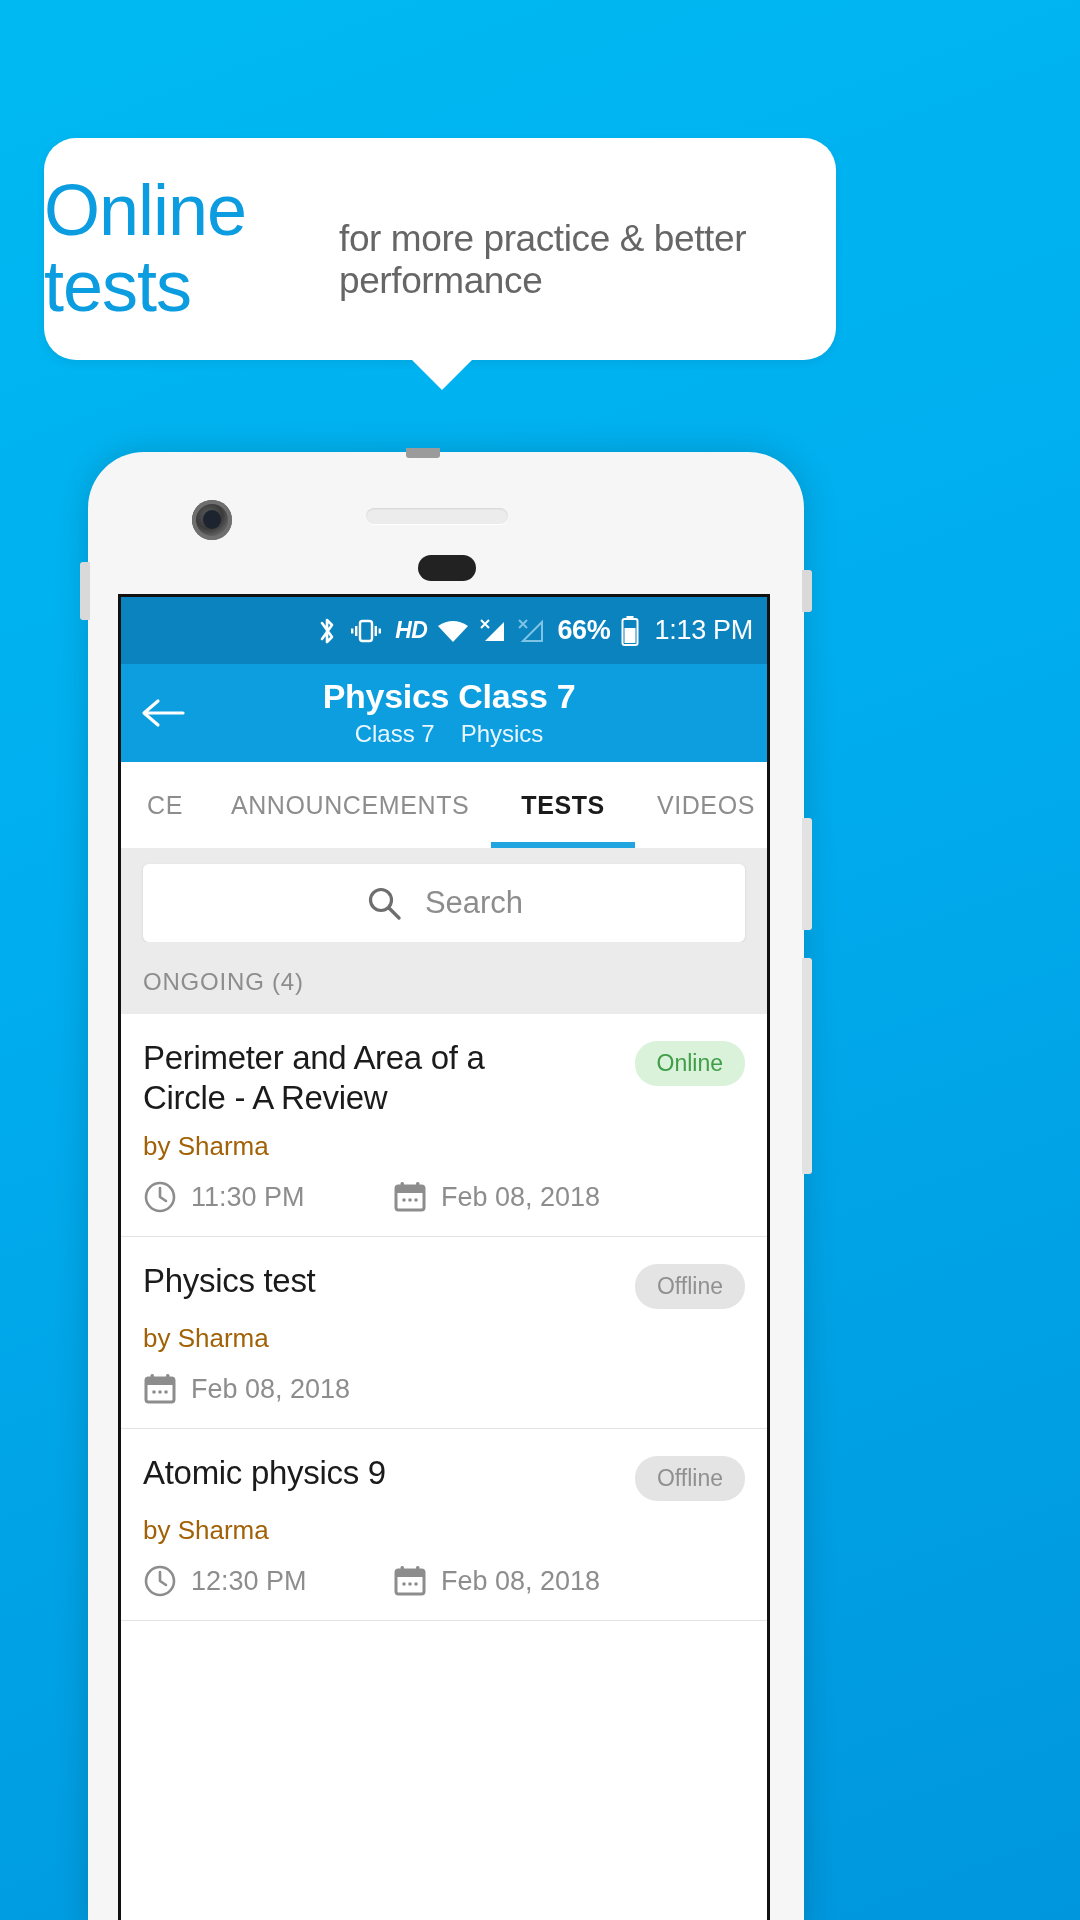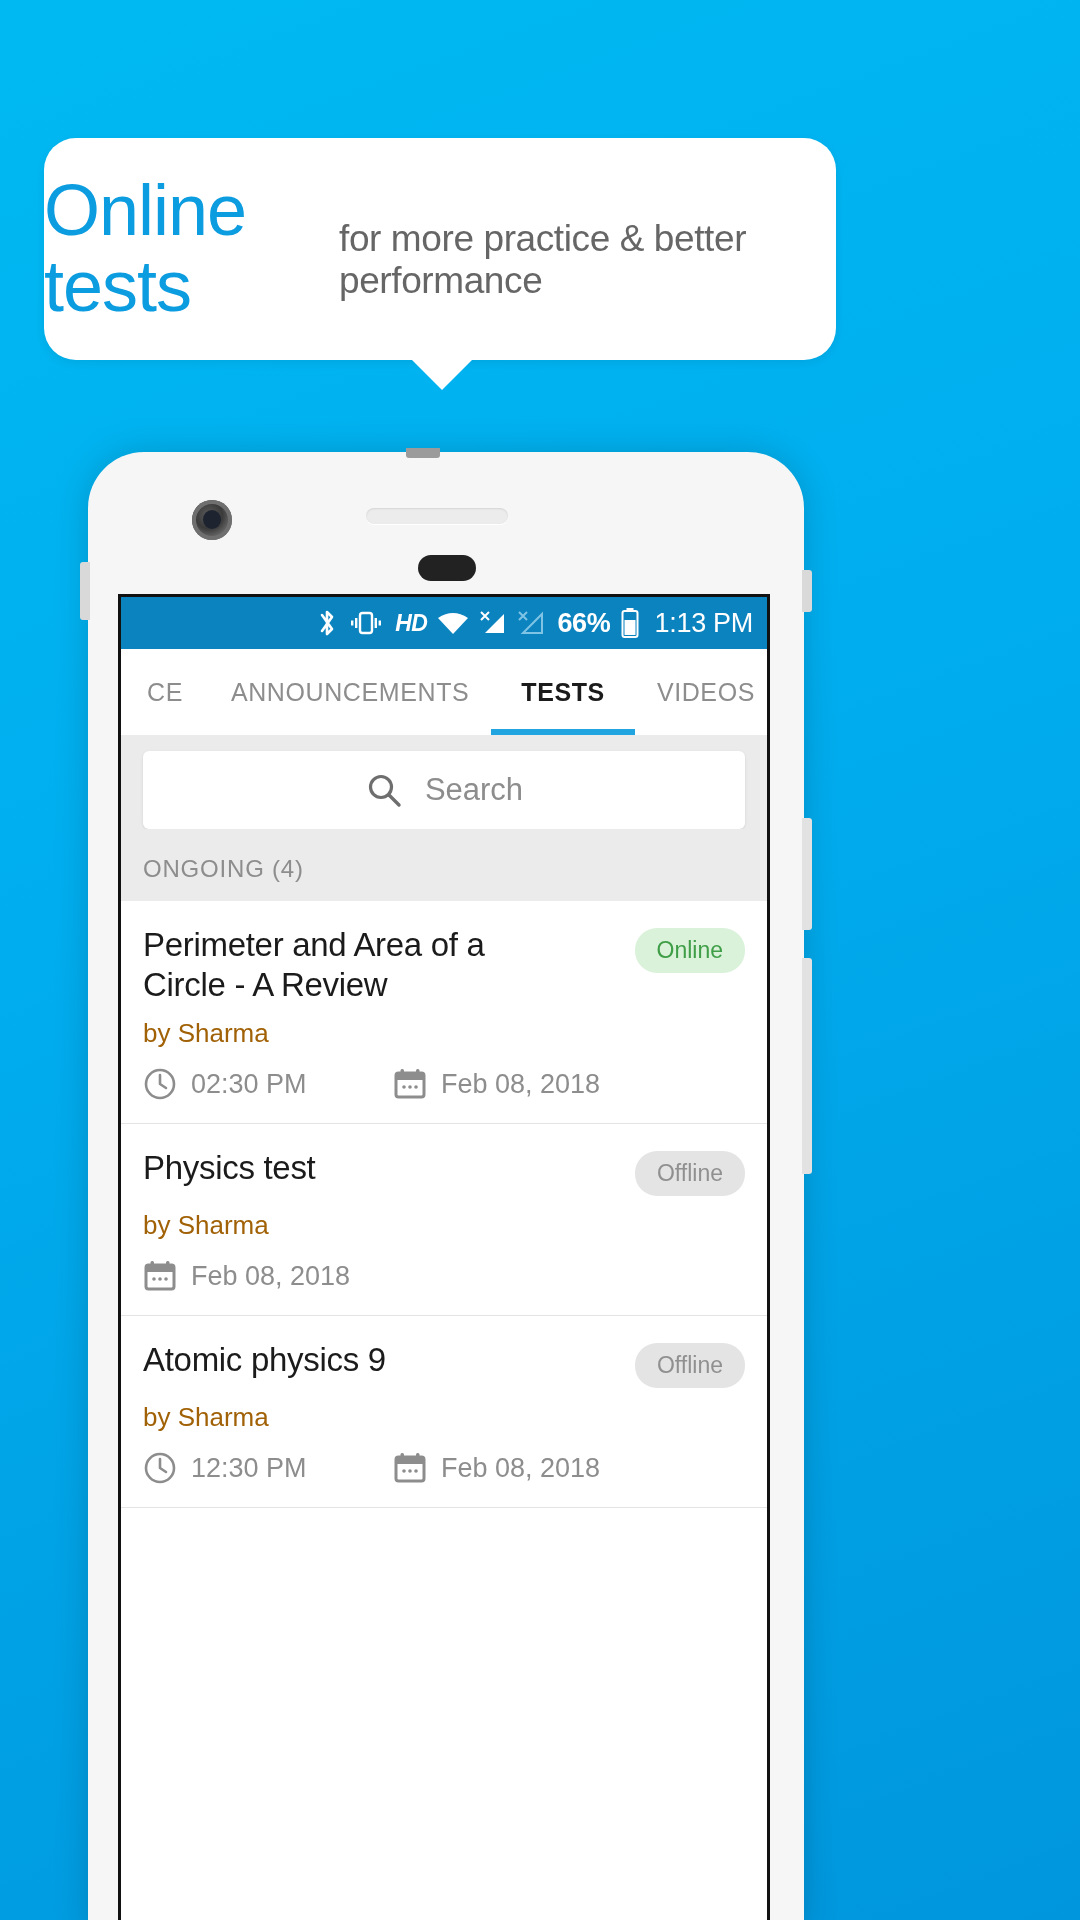--- a/index.html
+++ b/index.html
@@ -50,21 +50,21 @@
   .sensor { position:absolute; left:330px; top:103px; width:58px; height:26px; border-radius:14px; background:#222222;}
 
   
   .screen {
     position:absolute; left:30px; top:142px; width:652px; height:1338px;
     background:#ffffff; overflow:hidden; border:3px solid #111;
     border-bottom:none;
   }
 
   .statusbar {
-    height:52px; background:#0b83bf; display:flex; align-items:center;
+    height:67px; background:#0b83bf; display:flex; align-items:center;
     justify-content:flex-end; padding-right:14px; gap:10px;padding-left:8px;
   }
   .sb-icon { display:flex; align-items:center; color:#fff; }
   .sb-hd { color:#fff; font-size:23px; font-style:italic; font-weight:700; letter-spacing:-0.5px;}
   .sb-pct { color:#fff; font-size:27px; font-weight:700; letter-spacing:-0.3px; margin-left:2px;}
   .sb-time { color:#fff; font-size:27px; font-weight:500; letter-spacing:-0.3px; margin-left:6px;}
 
   .appbar {
     background:#0d9ee0; height:98px; display:flex; align-items:center; position:relative;
   }
@@ -170,20 +170,34 @@
       <span class="sb-icon">
         <svg width="18" height="30" viewBox="0 0 18 30">
           <rect x="5.5" y="0" width="7" height="3" fill="#fff"></rect>
           <rect x="1.5" y="3" width="15" height="26" rx="2" fill="none" stroke="#fff" stroke-width="2"></rect>
           <rect x="3.5" y="12" width="11" height="15" fill="#fff"></rect>
         </svg>
       </span>
       <span class="sb-time">1:13 PM</span>
     </div>
 
+    <div class="appbar">
+      <div class="back-arrow">
+        <svg width="44" height="32" viewBox="0 0 44 32">
+          <path d="M42 16 L4 16 M17 4 L3 16 L17 28" fill="none" stroke="#fff" stroke-width="3.2" stroke-linecap="round" stroke-linejoin="round"></path>
+        </svg>
+      </div>
+      <div class="appbar-titles">
+        <div class="appbar-title">Physics Class 7</div>
+        <div class="appbar-sub">
+          <span>Class 7</span>
+          <span>Physics</span>
+        </div>
+      </div>
+    </div>
 
     <div class="tabs">
       <div class="tab t0">CE</div>
       <div class="tab t1">ANNOUNCEMENTS</div>
       <div class="tab t2 active">TESTS</div>
       <div class="tab t3">VIDEOS</div>
     </div>
 
     <div class="searchwrap">
       <div class="searchbox">
@@ -206,21 +220,21 @@
       </div>
       <div class="card-by">by Sharma</div>
       <div class="card-meta">
         <div class="meta-item time">
           <span>
             <svg width="34" height="34" viewBox="0 0 34 34">
               <circle cx="17" cy="17" r="14" fill="none" stroke="#8d8d8d" stroke-width="2.6"></circle>
               <path d="M17 8 L17 17 L23 21" fill="none" stroke="#8d8d8d" stroke-width="2.6" stroke-linecap="round" stroke-linejoin="round"></path>
             </svg>
           </span>
-          <span>02:30 PM</span>
+          <span>11:30 PM</span>
         </div>
         <div class="meta-item">
           <span>
             <svg width="34" height="34" viewBox="0 0 34 34">
               <rect x="3" y="6" width="28" height="24" rx="2.5" fill="none" stroke="#8d8d8d" stroke-width="3"></rect>
               <rect x="3" y="6" width="28" height="7" fill="#8d8d8d"></rect>
               <rect x="7.5" y="2" width="3.5" height="7" rx="1.5" fill="#8d8d8d"></rect>
               <rect x="23" y="2" width="3.5" height="7" rx="1.5" fill="#8d8d8d"></rect>
               <circle cx="11" cy="20" r="1.8" fill="#8d8d8d"></circle>
               <circle cx="17" cy="20" r="1.8" fill="#8d8d8d"></circle>

